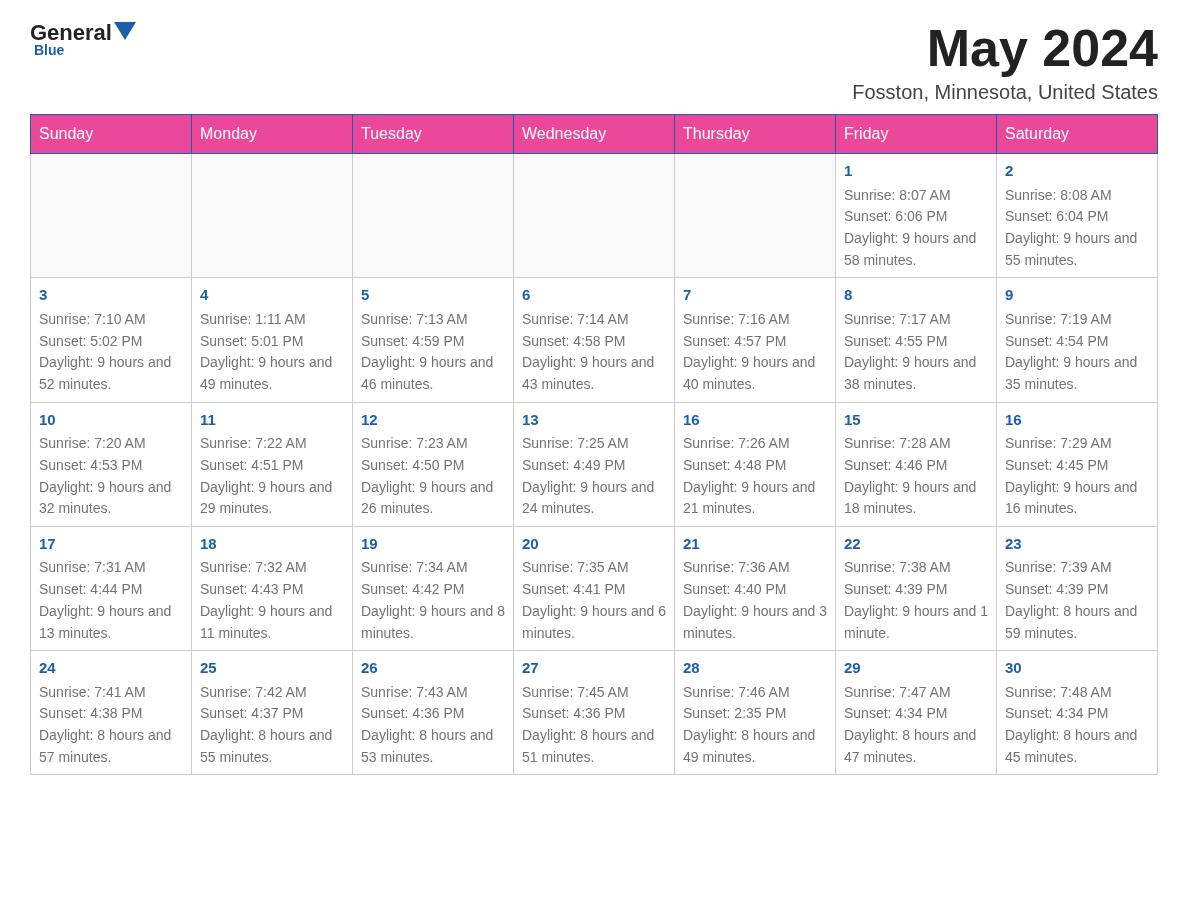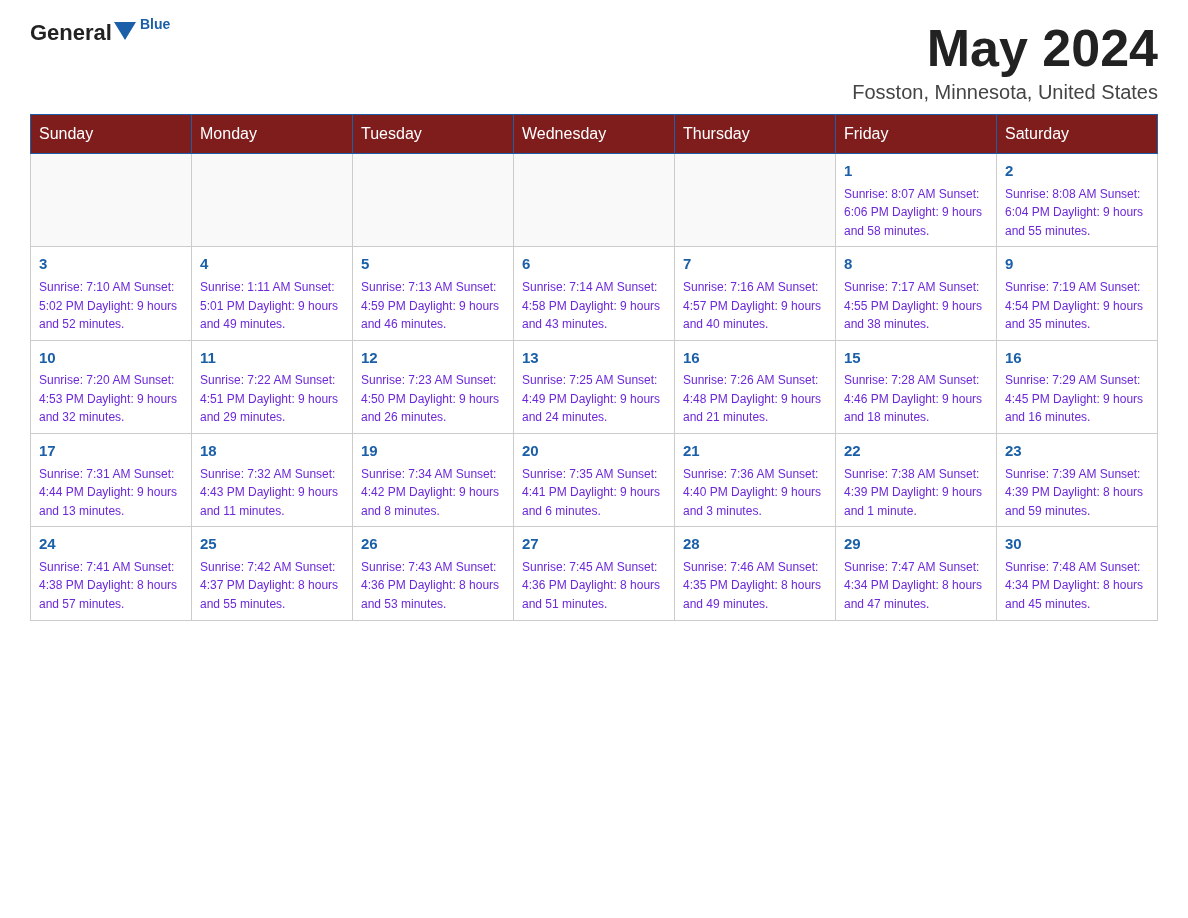--- a/index.html
+++ b/index.html
@@ -12,21 +12,21 @@
       padding: 20px 30px;
     }
     .header {
       display: flex;
       justify-content: space-between;
       align-items: flex-start;
       margin-bottom: 10px;
     }
     .logo {
       display: flex;
-      flex-direction: row;
+      flex-direction: column;
       align-items: flex-start;
     }
     .logo-text {
       display: flex;
       align-items: center;
       font-size: 22px;
       font-weight: bold;
       color: #222;
     }
     .logo-sub {
@@ -49,21 +49,21 @@
       font-size: 20px;
       color: #444;
       margin-top: 4px;
     }
     .calendar {
       width: 100%;
       border-collapse: collapse;
       margin-top: 10px;
     }
     .calendar th {
-      background-color: #7f1d1d;
+      background-color: #ec4899;
       color: #fff;
       padding: 10px 8px;
       font-size: 16px;
       font-weight: normal;
       text-align: left;
       border: 1px solid #1a5fa8;
     }
     .calendar td {
       vertical-align: top;
       border: 1px solid #ccc;
@@ -77,22 +77,22 @@
     .calendar td.empty {
       background: #f9f9f9;
     }
     .day-num {
       font-size: 15px;
       font-weight: bold;
       color: #1a5fa8;
       margin-bottom: 2px;
     }
     .day-info {
-      font-size: 12px;
-      color: #6d28d9;
+      font-size: 14px;
+      color: #737373;
       line-height: 1.55;
     }
   </style>
 </head>
 <body>
 
 <div class="header">
   <div class="logo">
     <div class="logo-text">
       <span>General</span>
@@ -295,21 +295,21 @@
         </td>
         <td>
           <div class="day-num">27</div>
           <div class="day-info">Sunrise: 7:45 AM
 Sunset: 4:36 PM
 Daylight: 8 hours and 51 minutes.</div>
         </td>
         <td>
           <div class="day-num">28</div>
           <div class="day-info">Sunrise: 7:46 AM
-Sunset: 4:35 PM
+Sunset: 2:35 PM
 Daylight: 8 hours and 49 minutes.</div>
         </td>
         <td>
           <div class="day-num">29</div>
           <div class="day-info">Sunrise: 7:47 AM
 Sunset: 4:34 PM
 Daylight: 8 hours and 47 minutes.</div>
         </td>
         <td>
           <div class="day-num">30</div>

